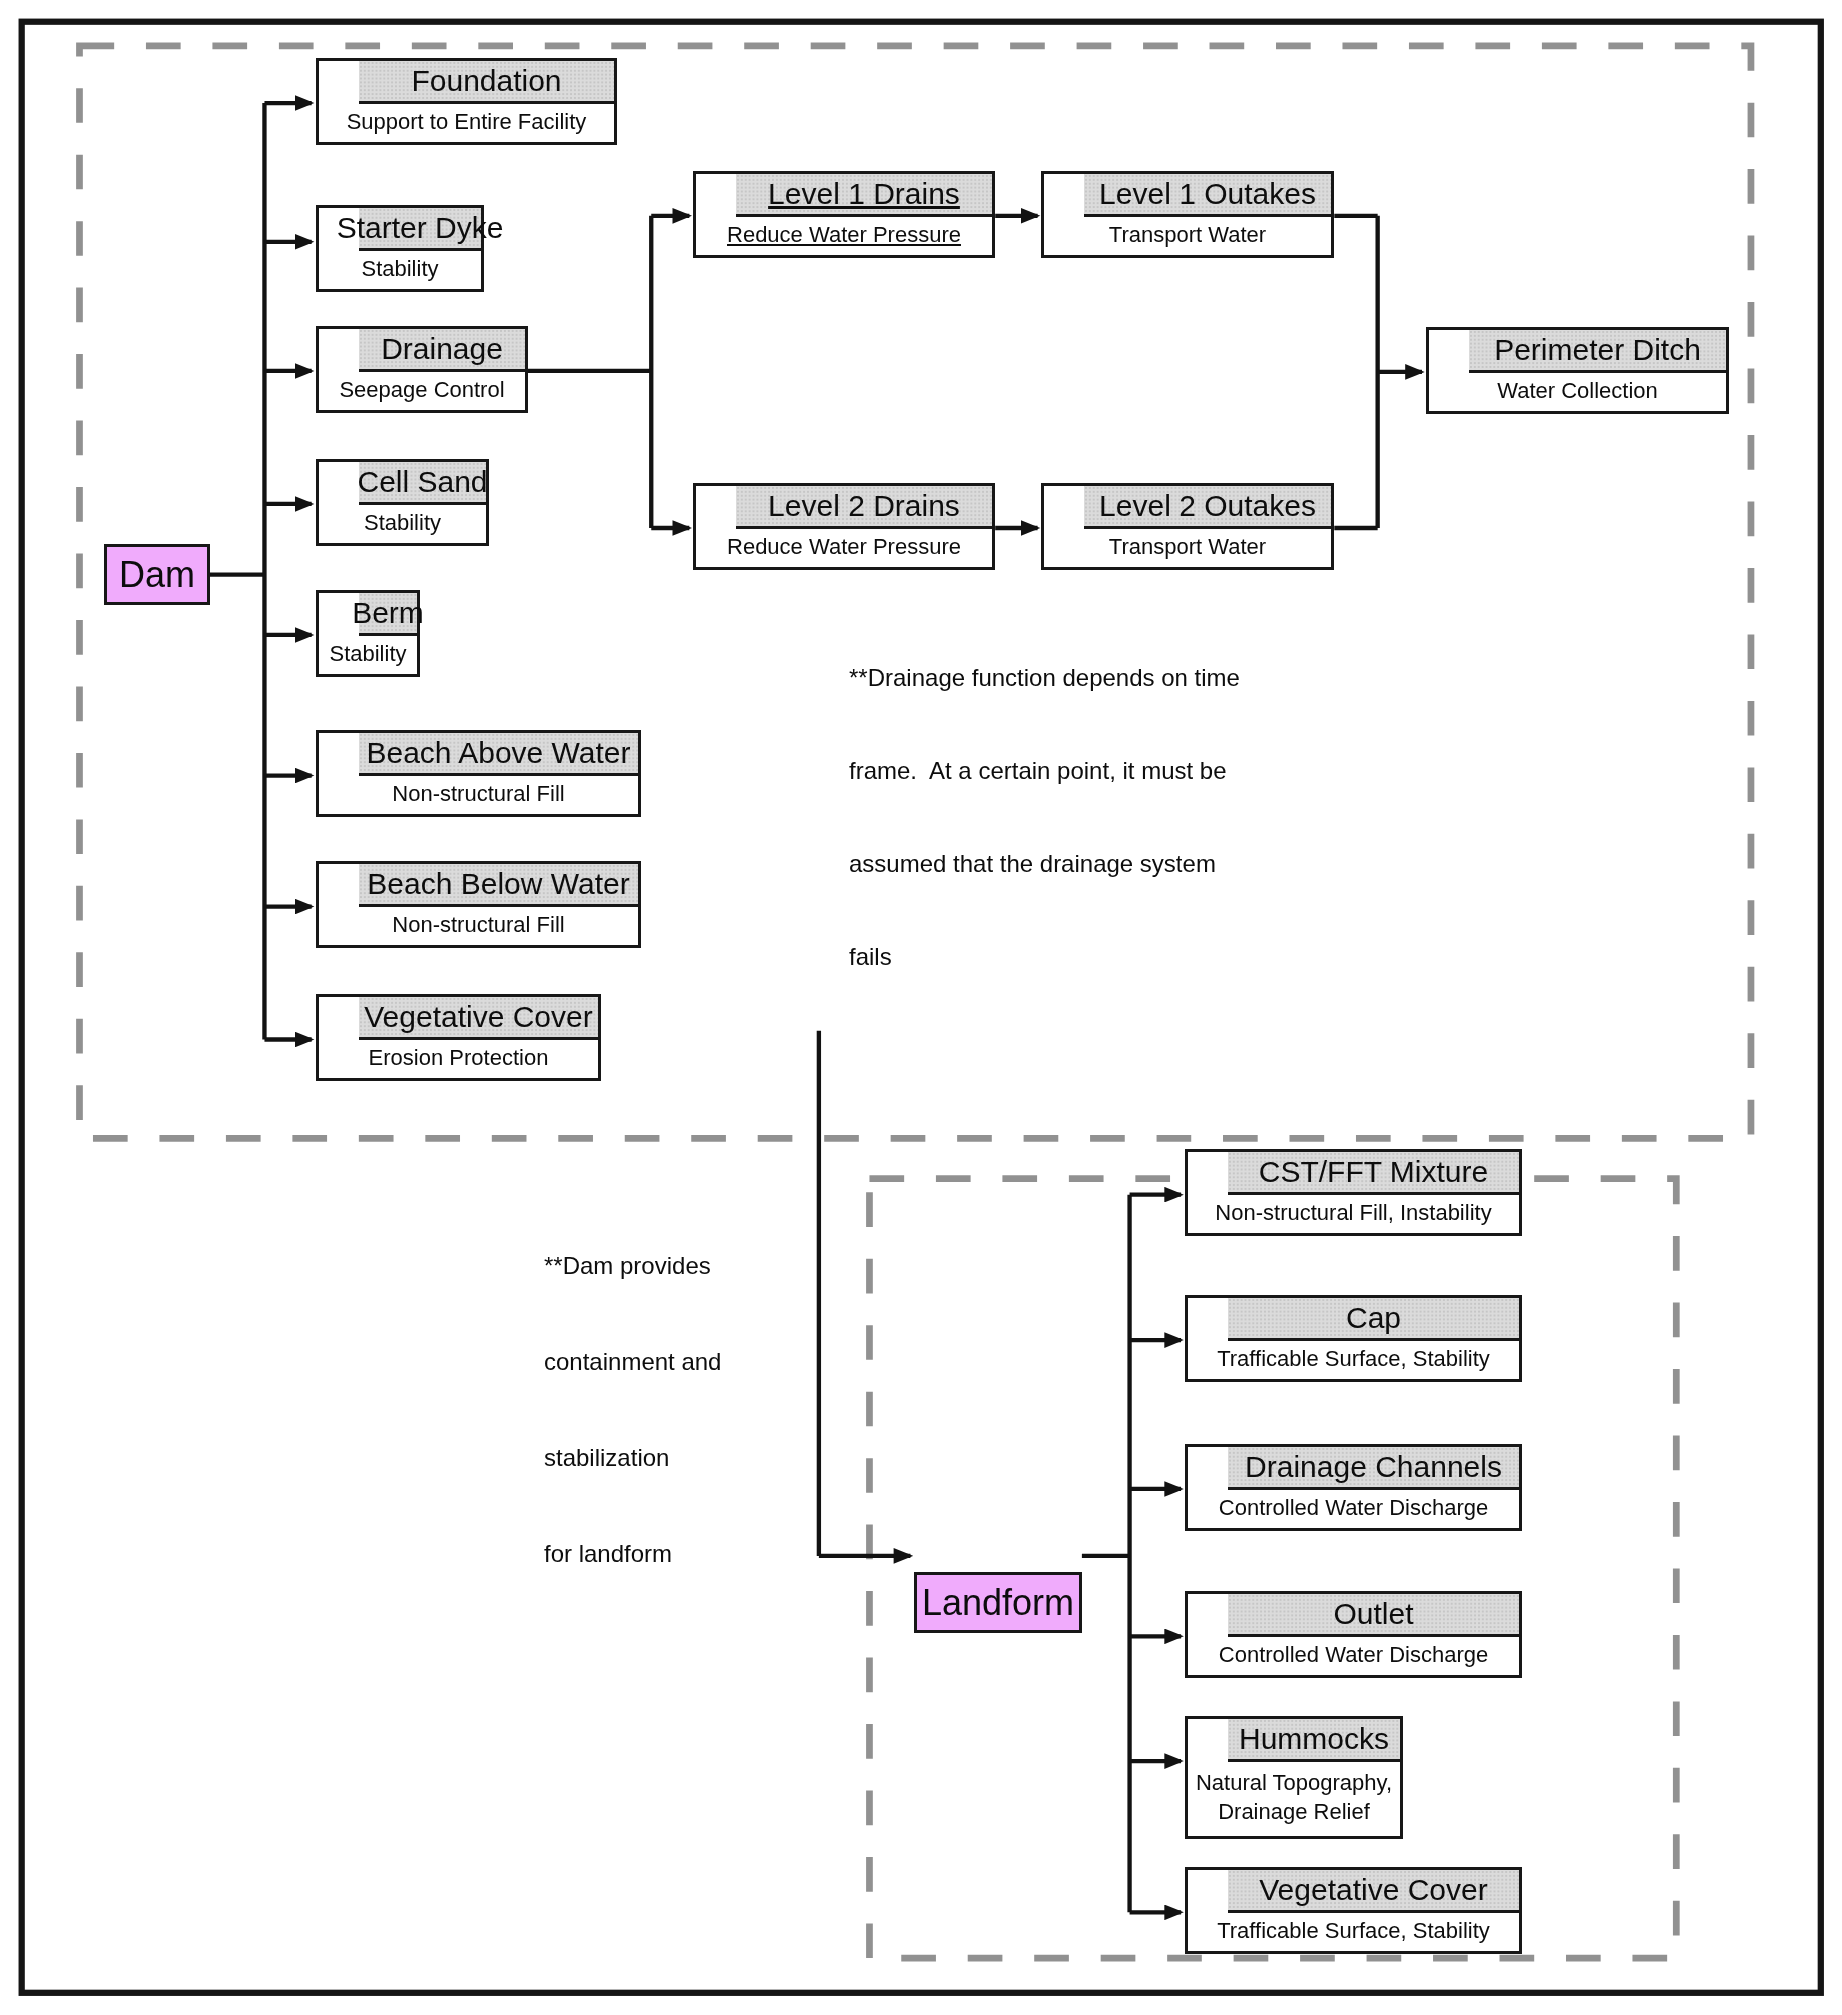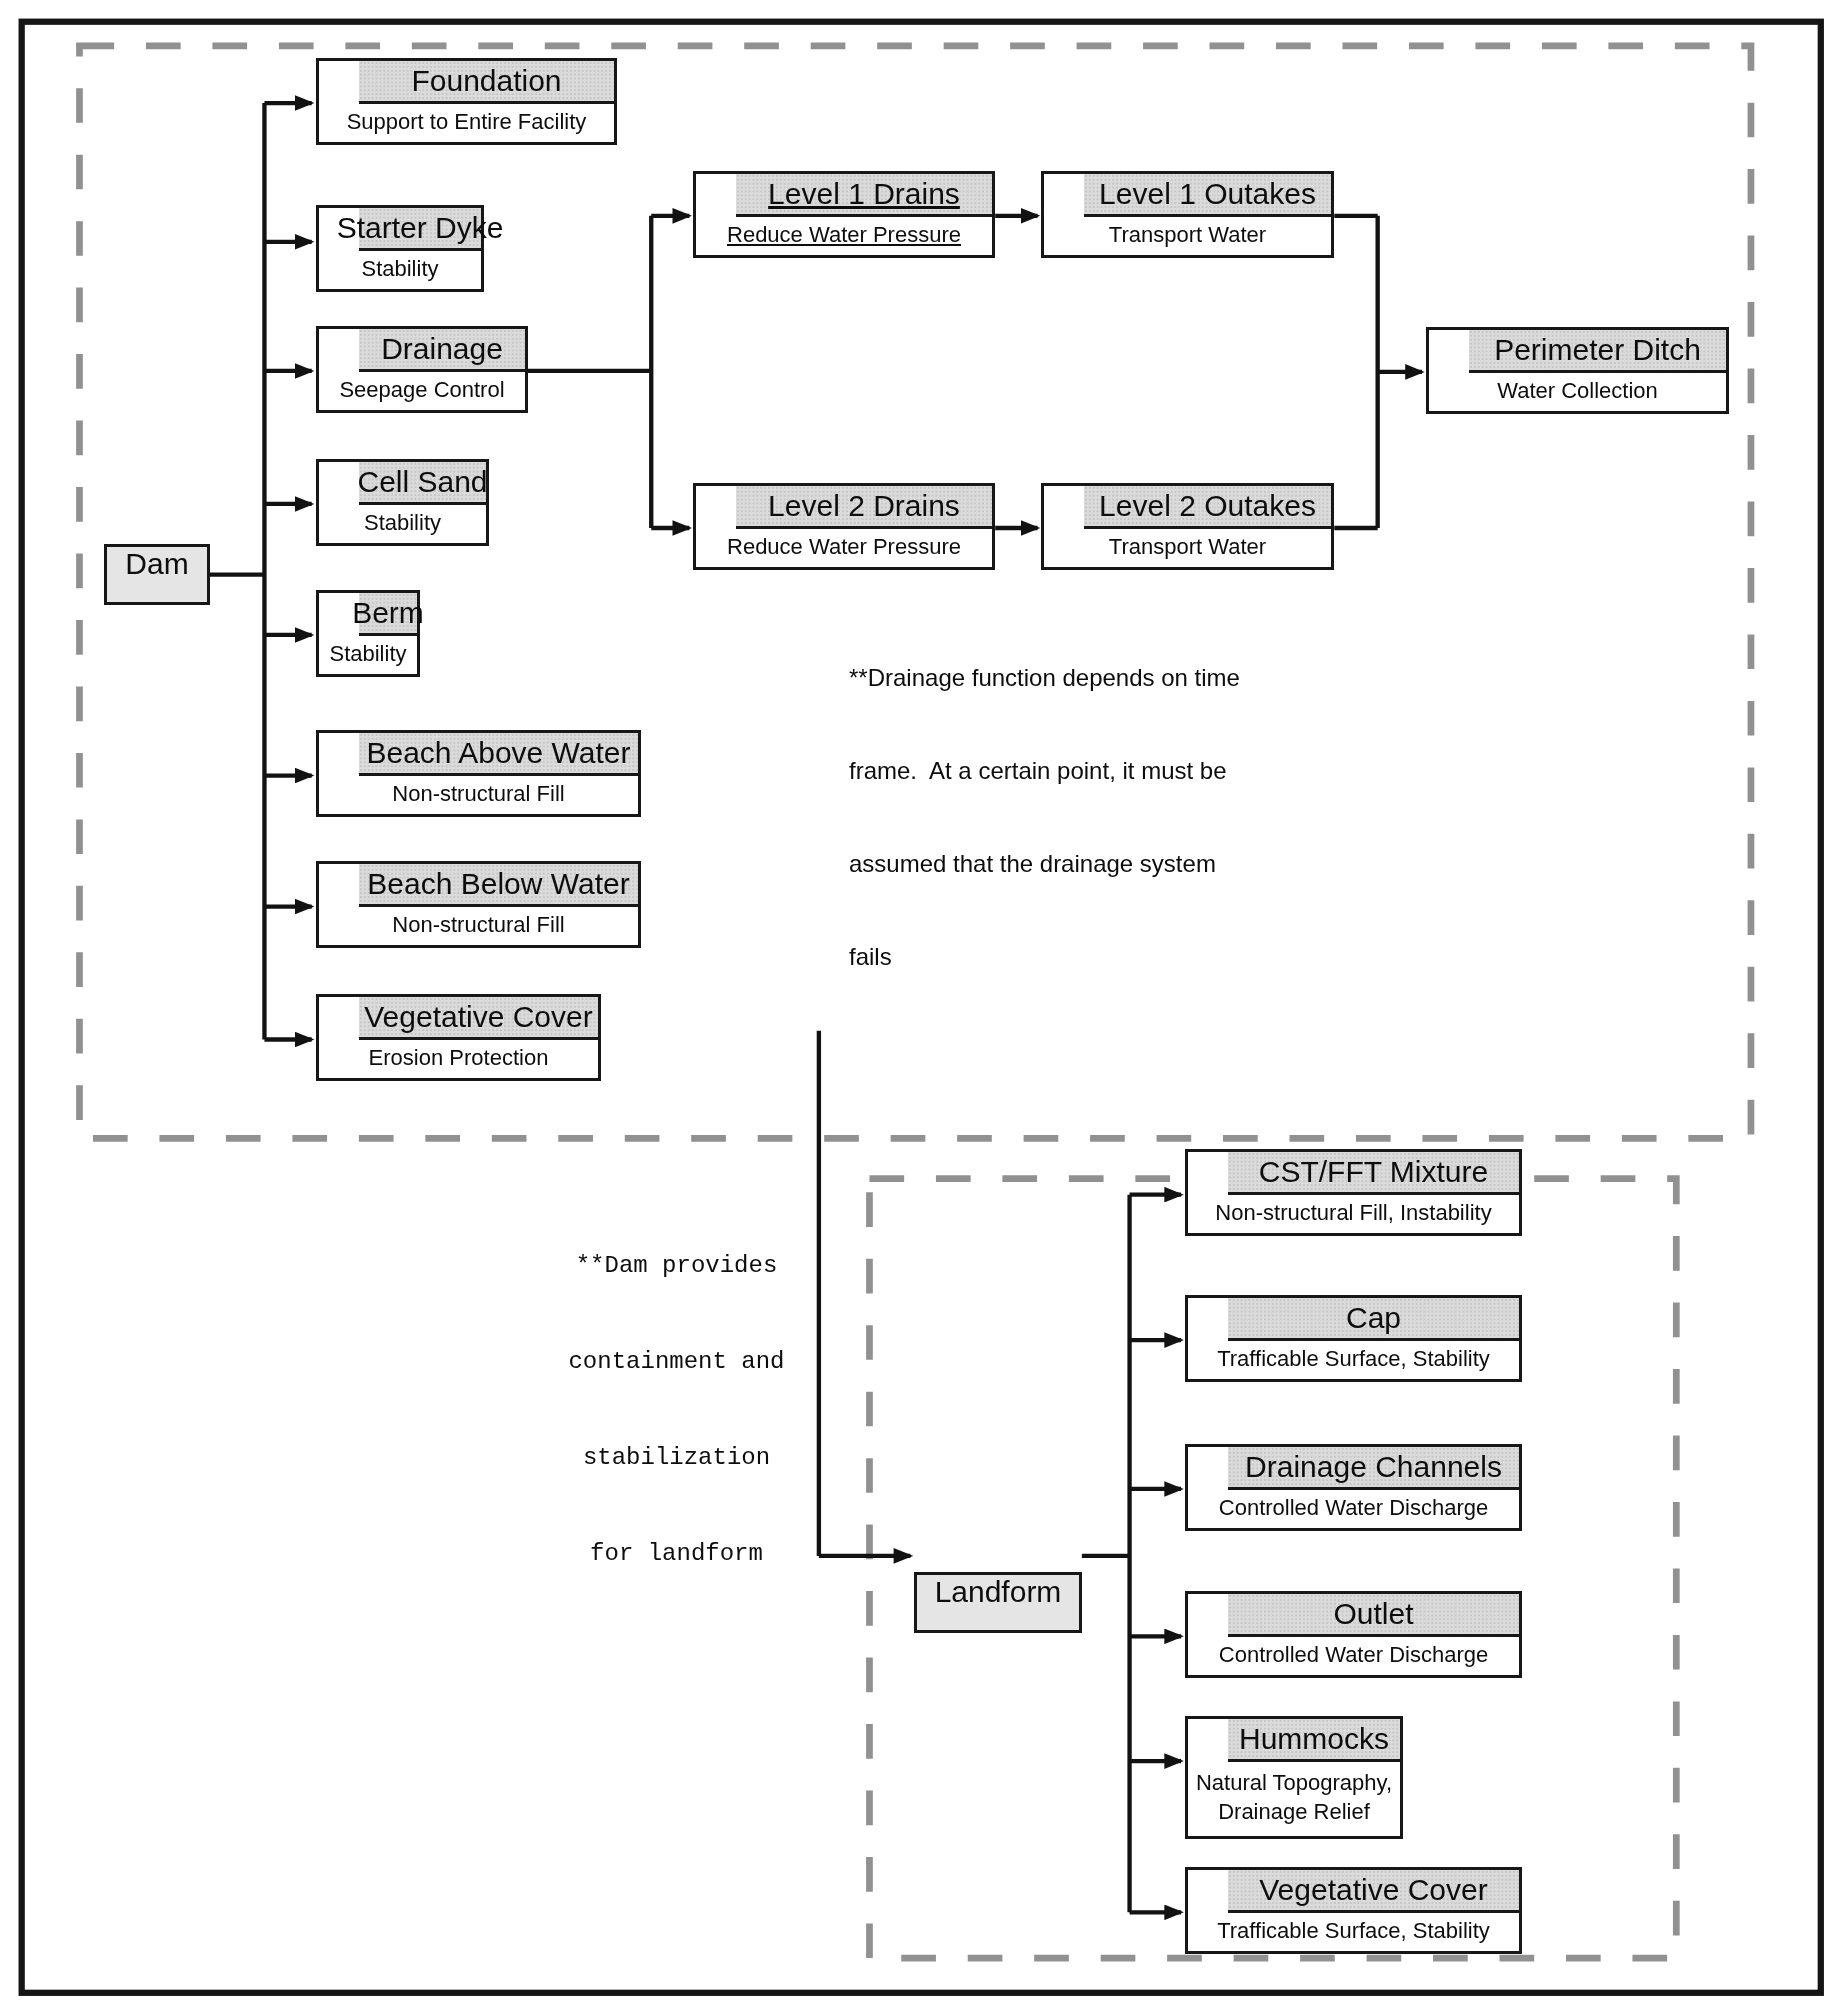--- a/index.html
+++ b/index.html
@@ -27,27 +27,27 @@
   }
   .nb .s {
     height: 36px; display: flex; align-items: center; justify-content: center;
     font-size: 22px; white-space: nowrap; padding: 0 2.9px;
   }
   .nb.tall { height: 123px; }
   .nb.tall .s { height: 72px; white-space: normal; text-align: center; line-height: 1.3; padding: 0 2px; }
 
   
   .sbox {
-    position: absolute; z-index: 2; border: 3.9px solid #171717; background: #e5e5e5;
-    display: flex; align-items: flex-start; justify-content: center; font-size: 30px;
+    position: absolute; z-index: 2; border: 3.9px solid #171717; background: #f0abfc;
+    display: flex; align-items: center; justify-content: center; font-size: 36px;
   }
 
   .note { position: absolute; z-index: 2; font-size: 24px; line-height: 31px; white-space: pre; }
   #note-drainage { left: 849px; top: 600px; text-align: left; }
-  #note-dam { left: 544px; top: 1186px; width: 265px; text-align: center; line-height: 32px; font-family: Liberation Mono, monospace; }
+  #note-dam { left: 544px; top: 1186px; width: 265px; line-height: 32px; }
 
   
   #b-foundation       { left: 316px;  top: 58px;  width: 301px; }
   #b-starter-dyke     { left: 316px;  top: 205px;  width: 168px; }
   #b-drainage         { left: 316px;  top: 326px;  width: 212px; }
   #b-cell-sand        { left: 316px;  top: 459px;  width: 173px; }
   #b-berm             { left: 316px;  top: 590px; width: 104px; }
   #b-beach-above      { left: 316px;  top: 730px; width: 325px; }
   #b-beach-below      { left: 316px;  top: 861px; width: 325px; }
   #b-veg-cover-dam    { left: 316px;  top: 994px; width: 285px; }

